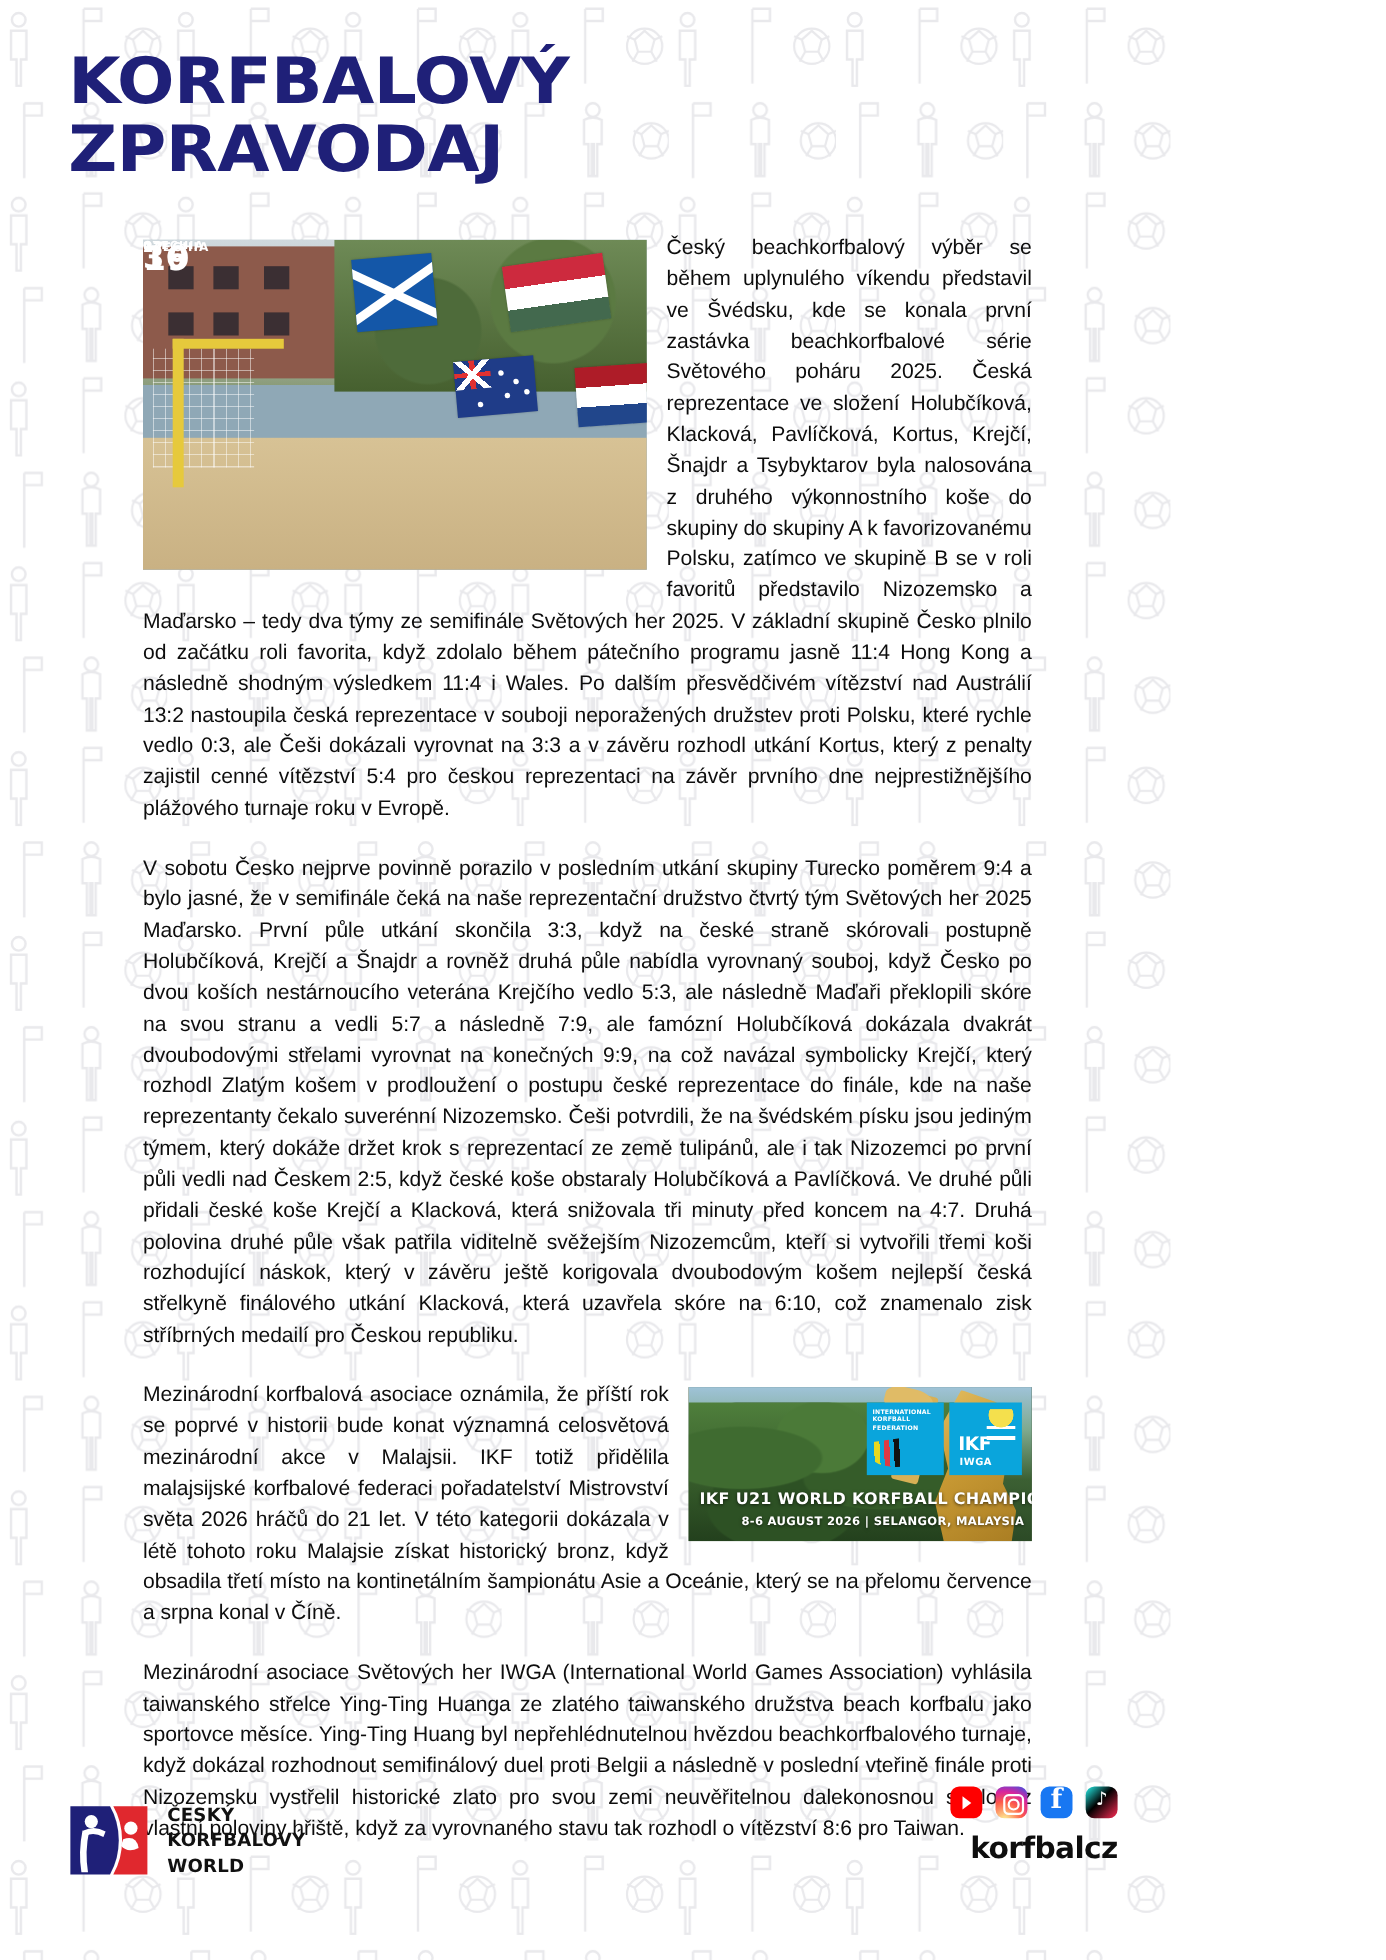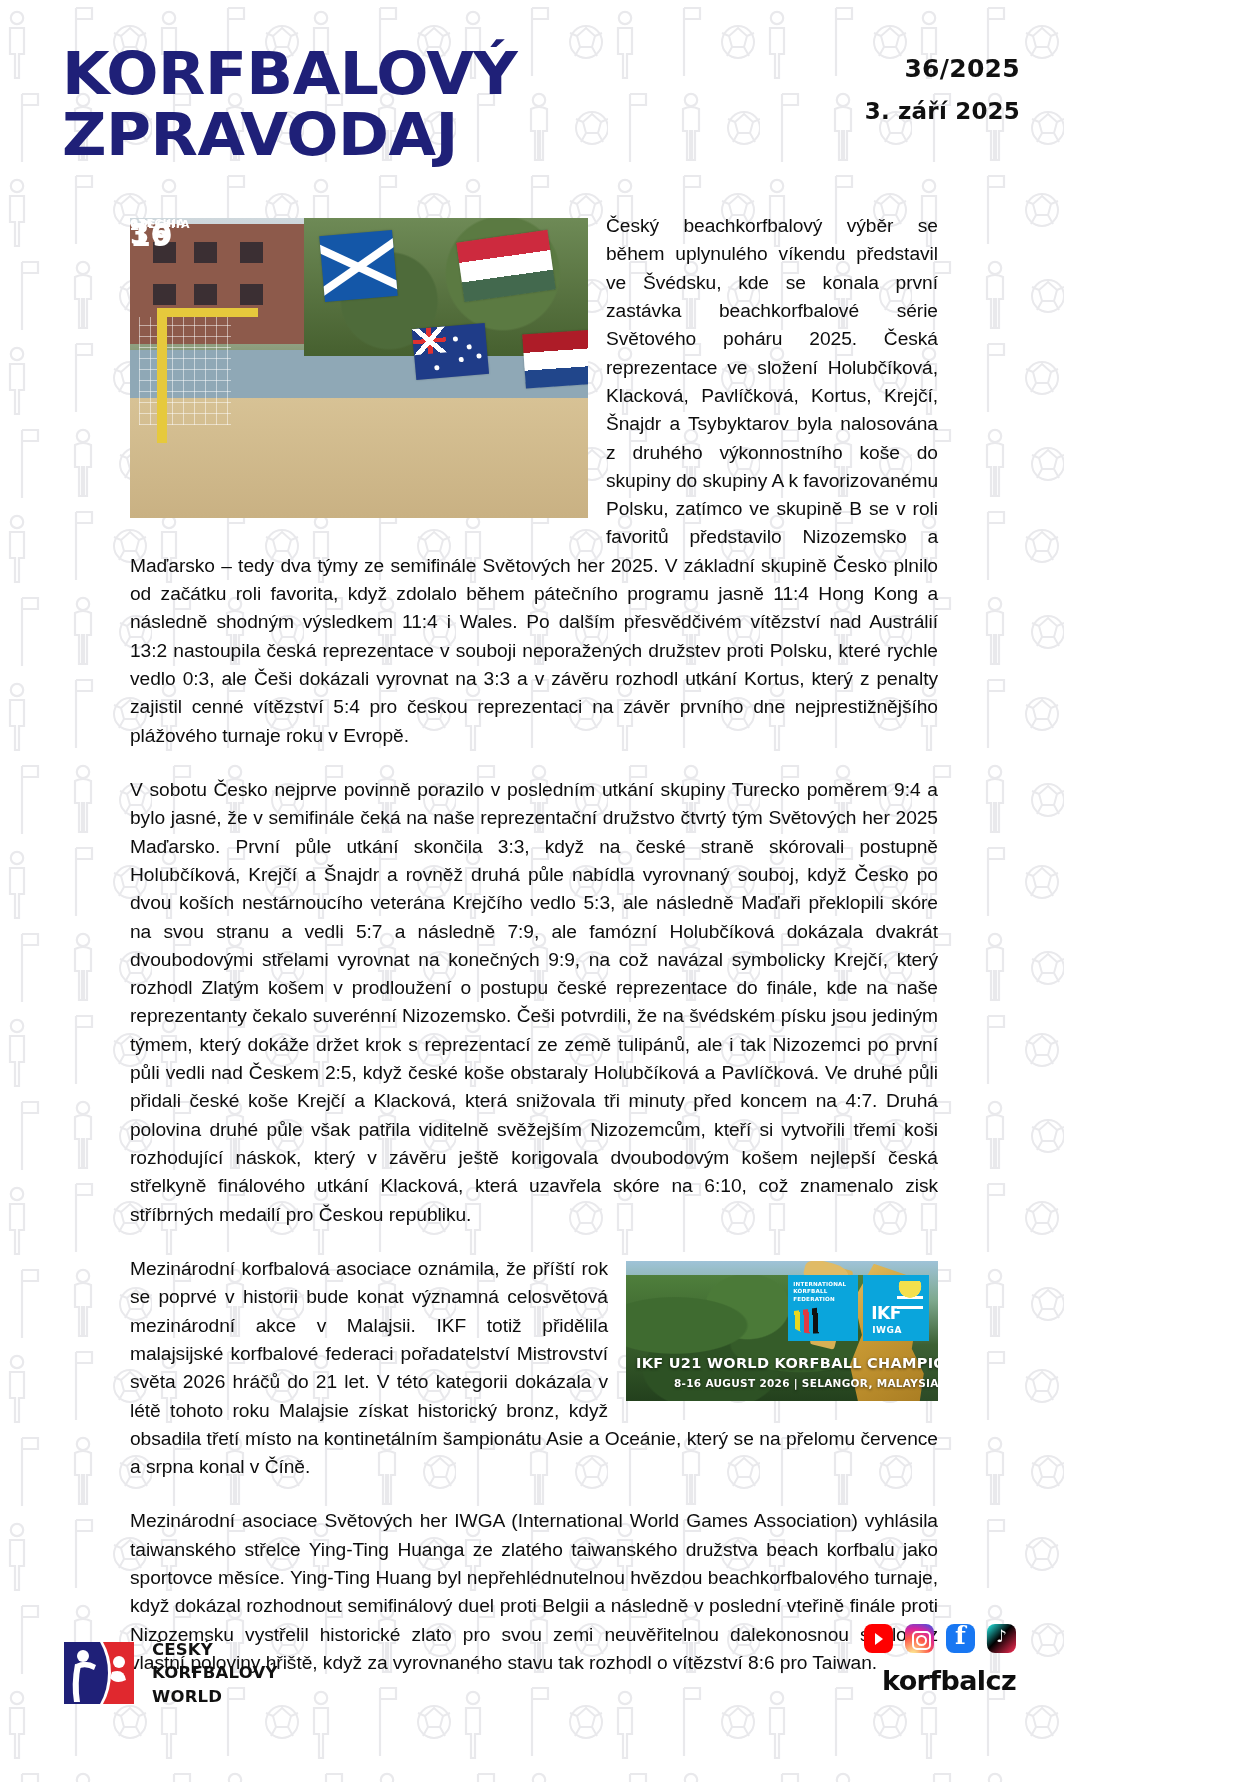--- a/index.html
+++ b/index.html
@@ -407,24 +407,20 @@
       </pattern>
     </defs>
     <rect x="0" y="0" width="1260" height="1782" fill="url(#wm-tile)"></rect>
   </svg>
 
   <div class="header">
     <div class="masthead">
       <span>KORFBALOVÝ</span>
       <span class="l2">ZPRAVODAJ</span>
     </div>
-    <div class="issue-block">
-      <div class="issue-no">36/2025</div>
-      <div class="issue-date">3. září 2025</div>
-    </div>
   </div>
 
   <div class="content">
 
     <div class="photo-team">
       <div class="sky"></div>
       <div class="building"></div>
       <div class="win" style="left:5%;  top:8%;  width:5%; height:7%;"></div>
       <div class="win" style="left:14%; top:8%;  width:5%; height:7%;"></div>
       <div class="win" style="left:24%; top:8%;  width:5%; height:7%;"></div>
@@ -512,21 +508,21 @@
           <div class="ikf-swoosh"></div>
         </div>
         <div class="ikf-logo-box small">
           <div class="ikf-asia-fig"></div>
           <div class="ikf-asia-word">IKF</div>
           <div class="ikf-asia-sub">IWGA</div>
         </div>
       </div>
 
       <div class="ikf-title">IKF U21 WORLD KORFBALL CHAMPIONSHIP</div>
-      <div class="ikf-sub">8-16 AUGUST 2026 | SELANGOR, MALAYSIA</div>
+      <div class="ikf-sub">8-6 AUGUST 2026 | SELANGOR, MALAYSIA</div>
     </div>
 
     <p class="body-text">Mezinárodní korfbalová asociace oznámila, že příští rok se poprvé v historii bude konat významná celosvětová mezinárodní akce v Malajsii. IKF totiž přidělila malajsijské korfbalové federaci pořadatelství Mistrovství světa 2026 hráčů do 21 let. V této kategorii dokázala v létě tohoto roku Malajsie získat historický bronz, když obsadila třetí místo na kontinetálním šampionátu Asie a Oceánie, který se na přelomu července a srpna konal v Číně.</p>
 
     <div class="para-gap"></div>
     <p class="body-text">Mezinárodní asociace Světových her IWGA (International World Games Association) vyhlásila taiwanského střelce Ying-Ting Huanga ze zlatého taiwanského družstva beach korfbalu jako sportovce měsíce. Ying-Ting Huang byl nepřehlédnutelnou hvězdou beachkorfbalového turnaje, když dokázal rozhodnout semifinálový duel proti Belgii a následně v poslední vteřině finále proti Nizozemsku vystřelil historické zlato pro svou zemi neuvěřitelnou dalekonosnou střelou z vlastní poloviny hřiště, když za vyrovnaného stavu tak rozhodl o vítězství 8:6 pro Taiwan.</p>
   </div>
 
   <div class="footer">
 

